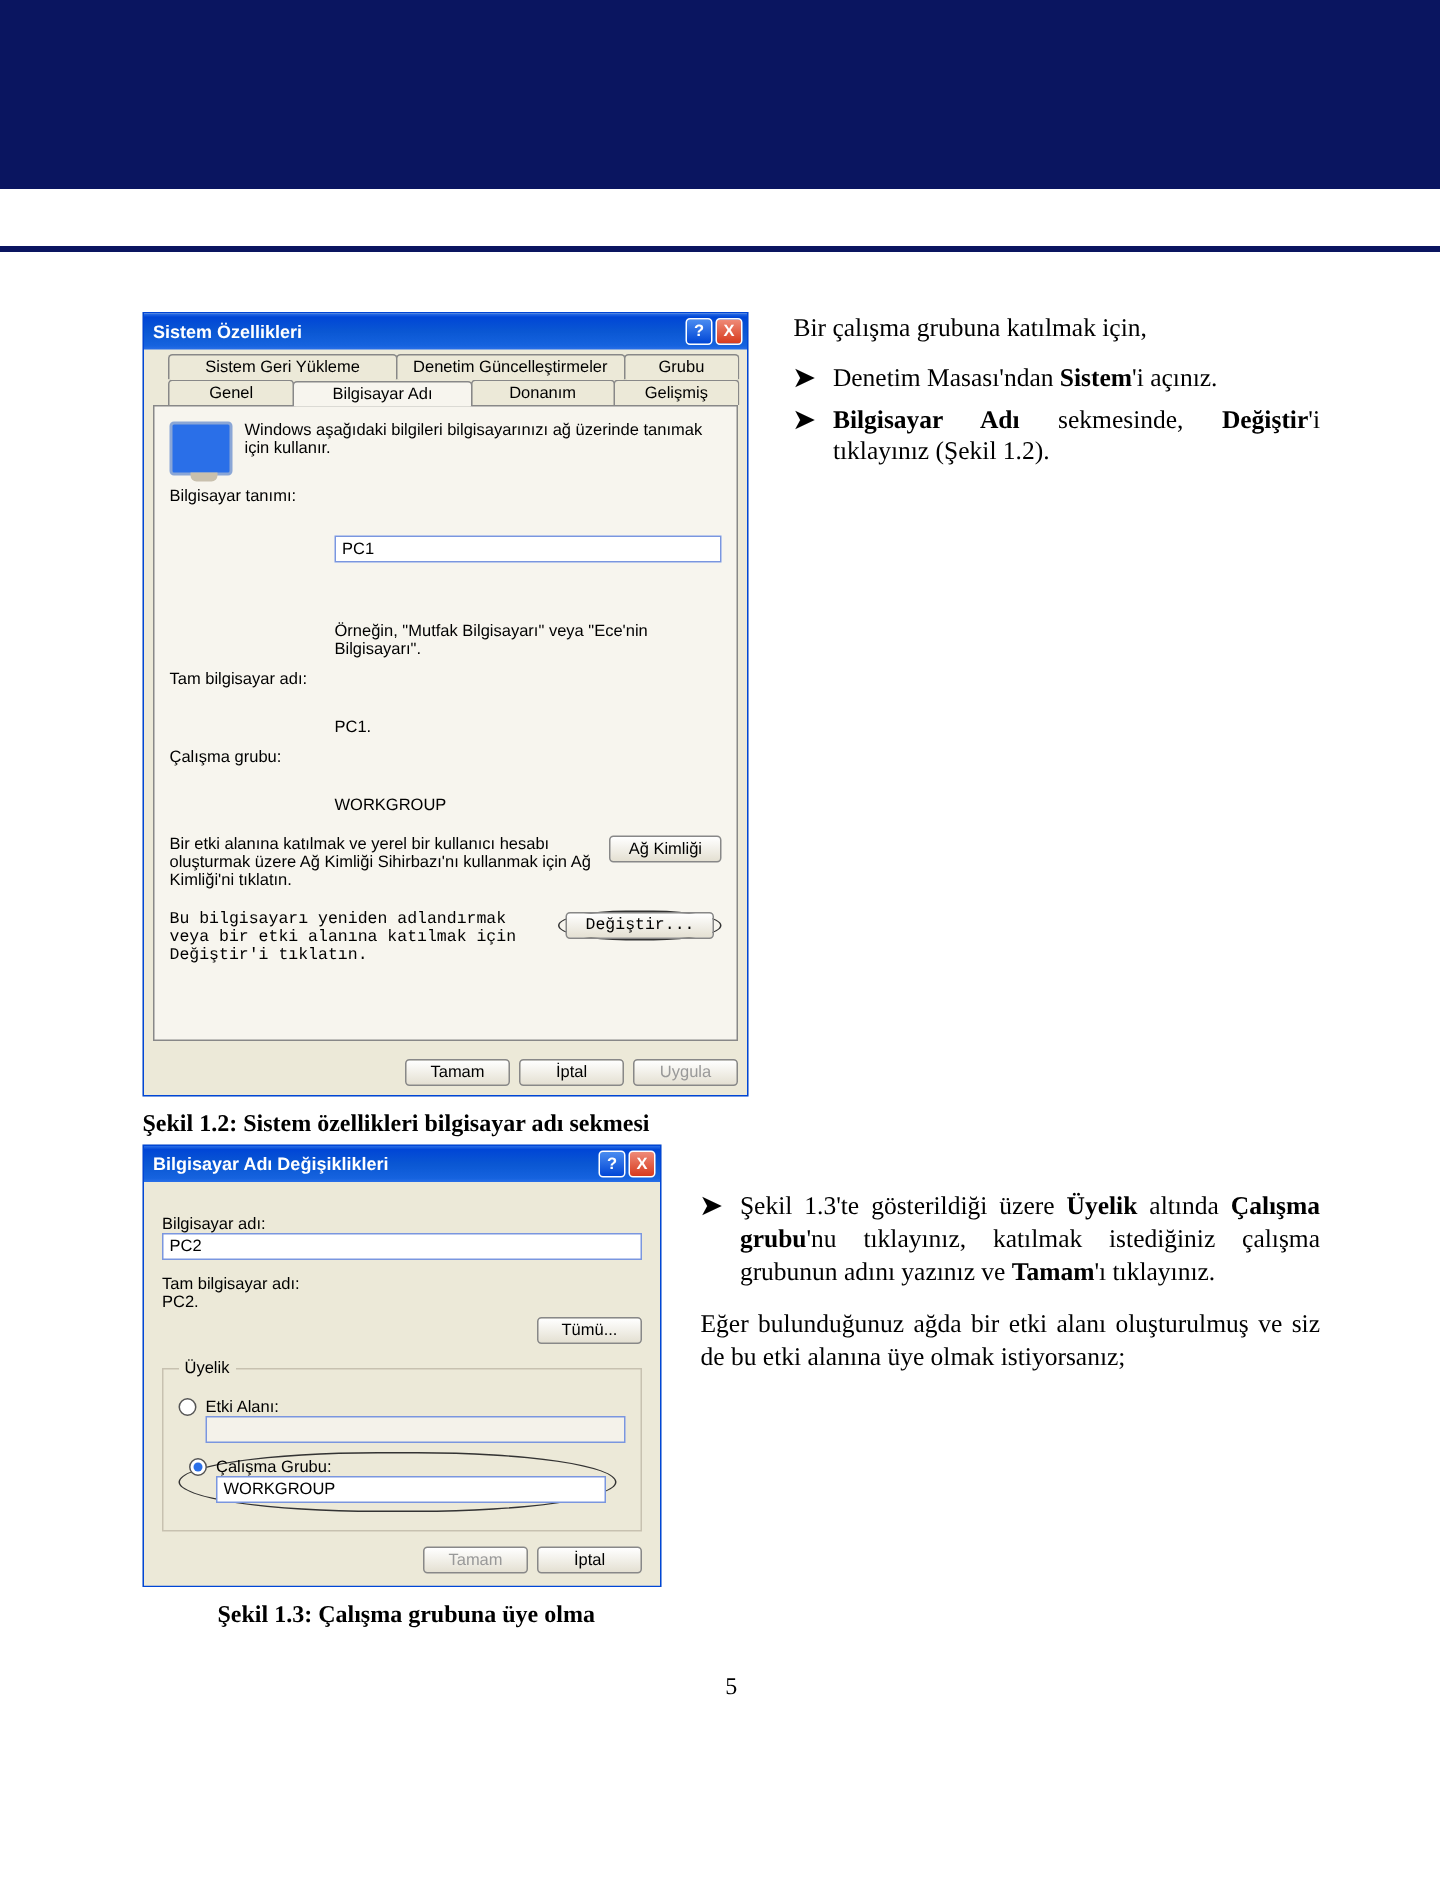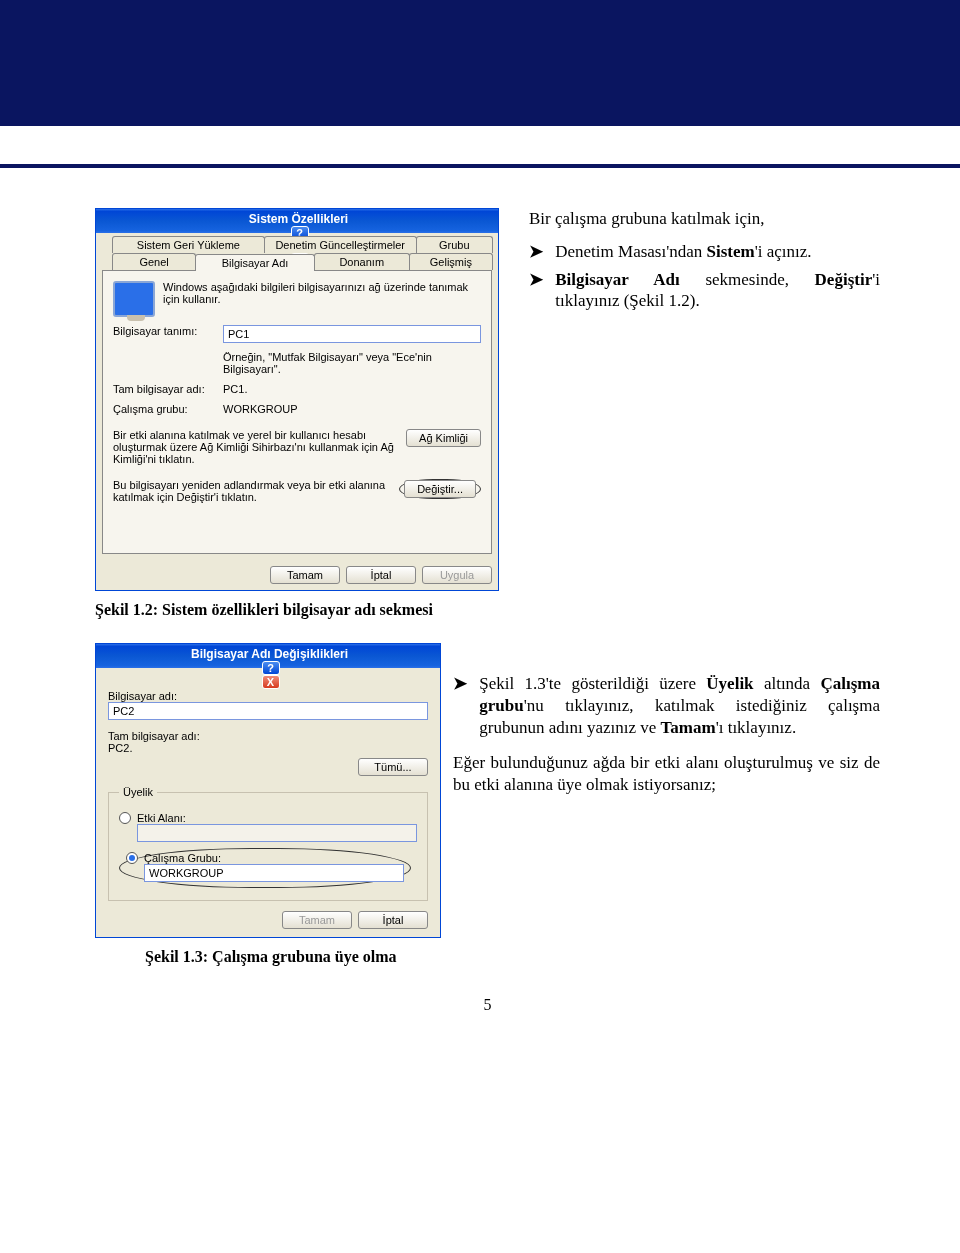--- a/index.html
+++ b/index.html
@@ -2,54 +2,54 @@
 <html><head>
 <meta charset="utf-8">
 <style>
   * { box-sizing: border-box; margin: 0; padding: 0; }
   body { font-family: Arial, "Helvetica", sans-serif; background: #fff; width: 960px; }
   .top-band { background: #0a1560; height: 126px; }
   .top-rule { height: 4px; background: #0a1560; margin-top: 38px; }
   .content { padding: 40px 80px 20px 95px; }
   .row1 { display: flex; gap: 30px; align-items: flex-start; }
   .win { border: 1px solid #0046d6; font-family: Tahoma, Arial, sans-serif; font-size: 11px; background: #ece9d8; }
-  .titlebar { background: linear-gradient(#2a6fe8,#0046d6 10%,#0a57d3 50%,#1663df 90%,#2a6fe8); color:#fff; display:flex; align-items:center; padding:3px 3px 3px 6px; height:24px;flex-direction:column; }
+  .titlebar { background: linear-gradient(#2a6fe8,#0046d6 10%,#0a57d3 50%,#1663df 90%,#2a6fe8); color:#fff; display:flex; align-items:center; padding:3px 3px 3px 6px; height:24px; }
   .titlebar .t { font-weight:bold; font-size:12px; flex:1; }
   .tbtn { width:18px; height:18px; margin-left:2px; border:1px solid #fff; border-radius:3px; display:flex; align-items:center; justify-content:center; font-size:11px; font-weight:bold; color:#fff; }
   .help-btn { background: linear-gradient(#4a8cf0,#0046d6); }
   .close-btn { background: linear-gradient(#ef8b78,#d73a1e); }
   .win1 { width: 404px; }
   .tabs { display:flex; flex-wrap:wrap; padding: 3px 6px 0 16px; }
   .tab { background:#ece9d8; border:1px solid #888; border-bottom:none; border-radius:3px 3px 0 0; padding:2px 0; font-size:11px; text-align:center; margin-right:-1px; }
   .tab.row-top { flex:1; }
   .tab.row-bot { flex:1; }
   .tab.active { background:#f7f5ee; position:relative; top:1px; }
   .tabpanel { background:#f7f5ee; border:1px solid #888; margin:0 6px 6px 6px; padding:10px 10px 10px 10px; }
   .sysinfo { display:flex; gap:8px; }
   .monitor-icon { width:42px; height:36px; background:#2a6fe8; border:2px solid #8aa6d6; border-radius:3px; position:relative; flex-shrink:0; }
   .monitor-icon::after { content:""; position:absolute; bottom:-6px; left:12px; width:18px; height:6px; background:#c9c0ad; border-radius:0 0 4px 4px; }
   .kv { display:flex; margin-top:8px; }
   .kv .k { width:110px; }
-  .kv .v { flex:1; }
+  .kv .v { flex:1;margin-top:32px; }
   .note-block { margin-top:14px; }
   .btn3 { display:inline-block; background:linear-gradient(#fff,#e4e0d2); border:1px solid #888; border-radius:3px; padding:2px 12px; font-size:11px; text-align:center; min-width:70px; }
   .btn3.disabled { color:#999; }
   .btnrow { display:flex; justify-content:flex-end; gap:6px; padding:6px; }
   .oval { border:1px solid #333; border-radius:50%/60%; display:inline-block; padding:0 4px; }
 
   .instr { flex:1; font-family: "Times New Roman", serif; font-size:17px; line-height:1.25; padding-top:0; }
   .instr p, .instr ul { margin-bottom:8px; }
   .bul { list-style:none; }
   .bul li { display:flex; margin-bottom:6px; text-align:justify; }
   .bul li .arrow { color:#000; margin-right:12px; font-weight:bold; flex-shrink:0; }
   .bul li .txt { flex:1; }
   .jb { text-align: justify; text-justify: inter-word; }
 
   .caption { font-family:"Times New Roman", serif; font-weight:bold; font-size:16px; margin-top:10px; }
-  .row3 { display:flex; gap:12px; align-items:flex-start; margin-top:24px; }
+  .row3 { display:flex; gap:26px; align-items:flex-start; margin-top:4px; }
 
   .win2 { width: 346px; }
   .dlgbody { background:#ece9d8; padding:12px 12px 8px 12px; }
   .lbl { display:block; margin-top:10px; }
   .txtfield { width:100%; border:1px solid #7a96df; background:#fff; padding:2px 4px; font-size:11px; }
   .fieldset { border:1px solid #c7c1b0; border-radius:0; margin-top:10px; padding:6px 10px 12px 10px; }
   .fieldset legend { font-size:11px; padding:0 4px; }
   .radio-row { display:flex; align-items:center; gap:6px; margin-top:8px; }
   .radio { width:12px; height:12px; border:1px solid #555; border-radius:50%; background:#fff; display:inline-flex; align-items:center; justify-content:center; }
   .radio.sel::after { content:""; width:6px; height:6px; background:#2a6fe8; border-radius:50%; }
@@ -107,21 +107,21 @@
             <div class="v">PC1.</div>
           </div>
         <div class="kv">
             <div class="k">Çalışma grubu:</div>
             <div class="v">WORKGROUP</div>
           </div>
         <div class="note-block" style="display:flex; gap:8px; align-items:flex-start;">
           <div style="flex:1">Bir etki alanına katılmak ve yerel bir kullanıcı hesabı oluşturmak üzere Ağ Kimliği Sihirbazı'nı kullanmak için Ağ Kimliği'ni tıklatın.</div>
           <span class="btn3">Ağ Kimliği</span>
         </div>
-        <div class="note-block" style="display:flex; gap:8px; align-items:flex-start;">
+        <div class="note-block" style="display:flex; gap:8px; align-items:flex-start;font-family:Liberation Mono, monospace;">
           <div style="flex:1">Bu bilgisayarı yeniden adlandırmak veya bir etki alanına katılmak için Değiştir'i tıklatın.</div>
           <span class="oval"><span class="btn3">Değiştir...</span></span>
         </div>
         <div style="height:40px"></div>
       </div>
       <div class="btnrow">
         <span class="btn3">Tamam</span>
         <span class="btn3">İptal</span>
         <span class="btn3 disabled">Uygula</span>
       </div>

